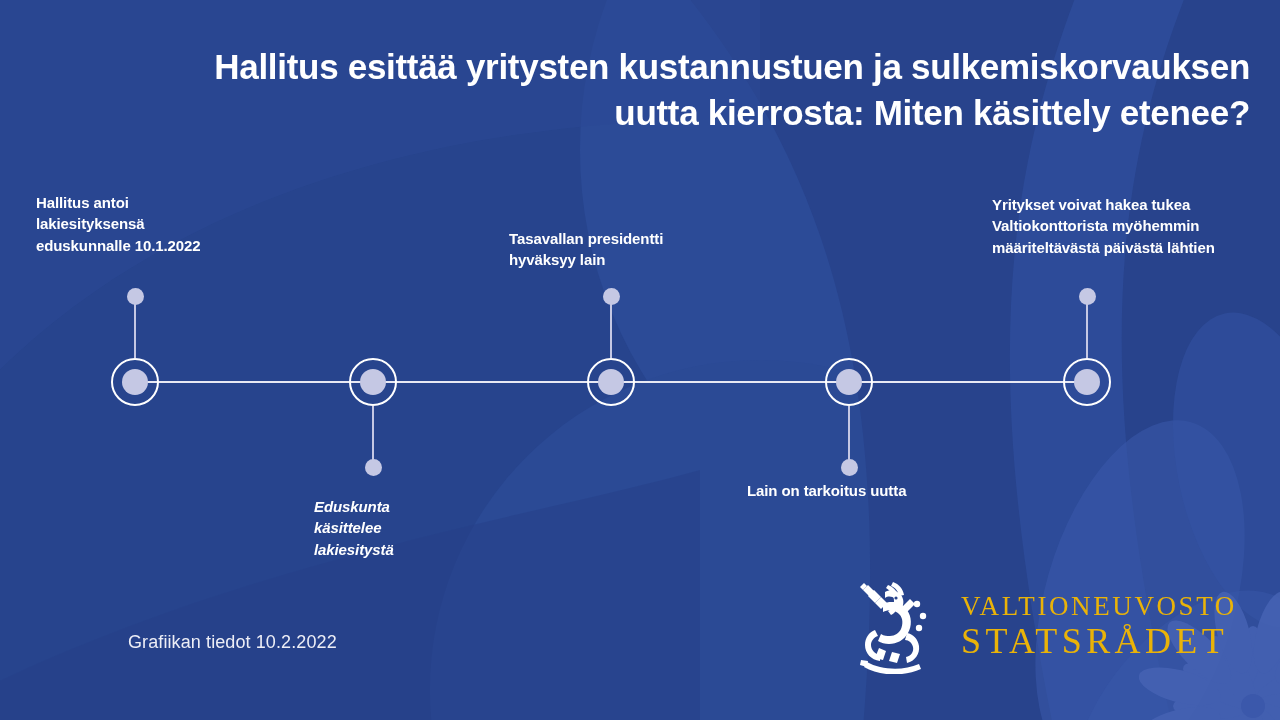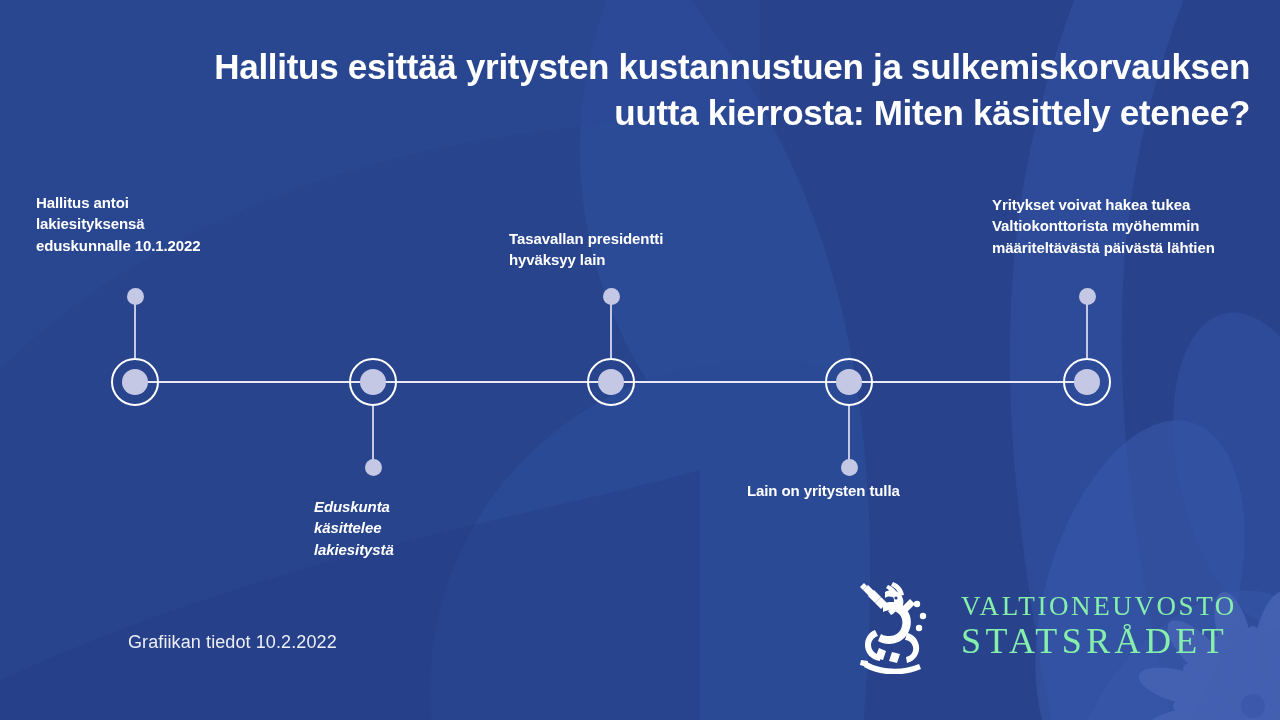--- a/index.html
+++ b/index.html
@@ -120,21 +120,21 @@
     position:absolute;
     left:855px; top:578px;
     z-index:6;
     display:flex;
     align-items:center;
     gap:20px;
   }
   #logo-mark { width:86px; height:96px; flex:0 0 auto; }
   #logo-words {
     font-family:"Liberation Serif", serif;
-    color:#86efac;
+    color:#eab308;
     line-height:1.12;
   }
   #logo-words .w1 {
     display:block;
     font-size:27px;
     letter-spacing:2.6px;
   }
   #logo-words .w2 {
     display:block;
     font-size:36px;
@@ -306,21 +306,21 @@
   <span class="cline">käsittelee</span>
   <span class="cline">lakiesitystä</span>
 </div>
 
 <div class="callout" id="callout-2">
   <span class="cline">Tasavallan presidentti</span>
   <span class="cline">hyväksyy lain</span>
 </div>
 
 <div class="callout" id="callout-3">
-  <span class="cline">Lain on yritysten tulla</span>
+  <span class="cline">Lain on tarkoitus uutta</span>
 </div>
 
 <div class="callout" id="callout-4">
   <span class="cline">Yritykset voivat hakea tukea</span>
   <span class="cline">Valtiokonttorista myöhemmin</span>
   <span class="cline">määriteltävästä päivästä lähtien</span>
 </div>
 
 <div id="source-note">Grafiikan tiedot 10.2.2022</div>
 

